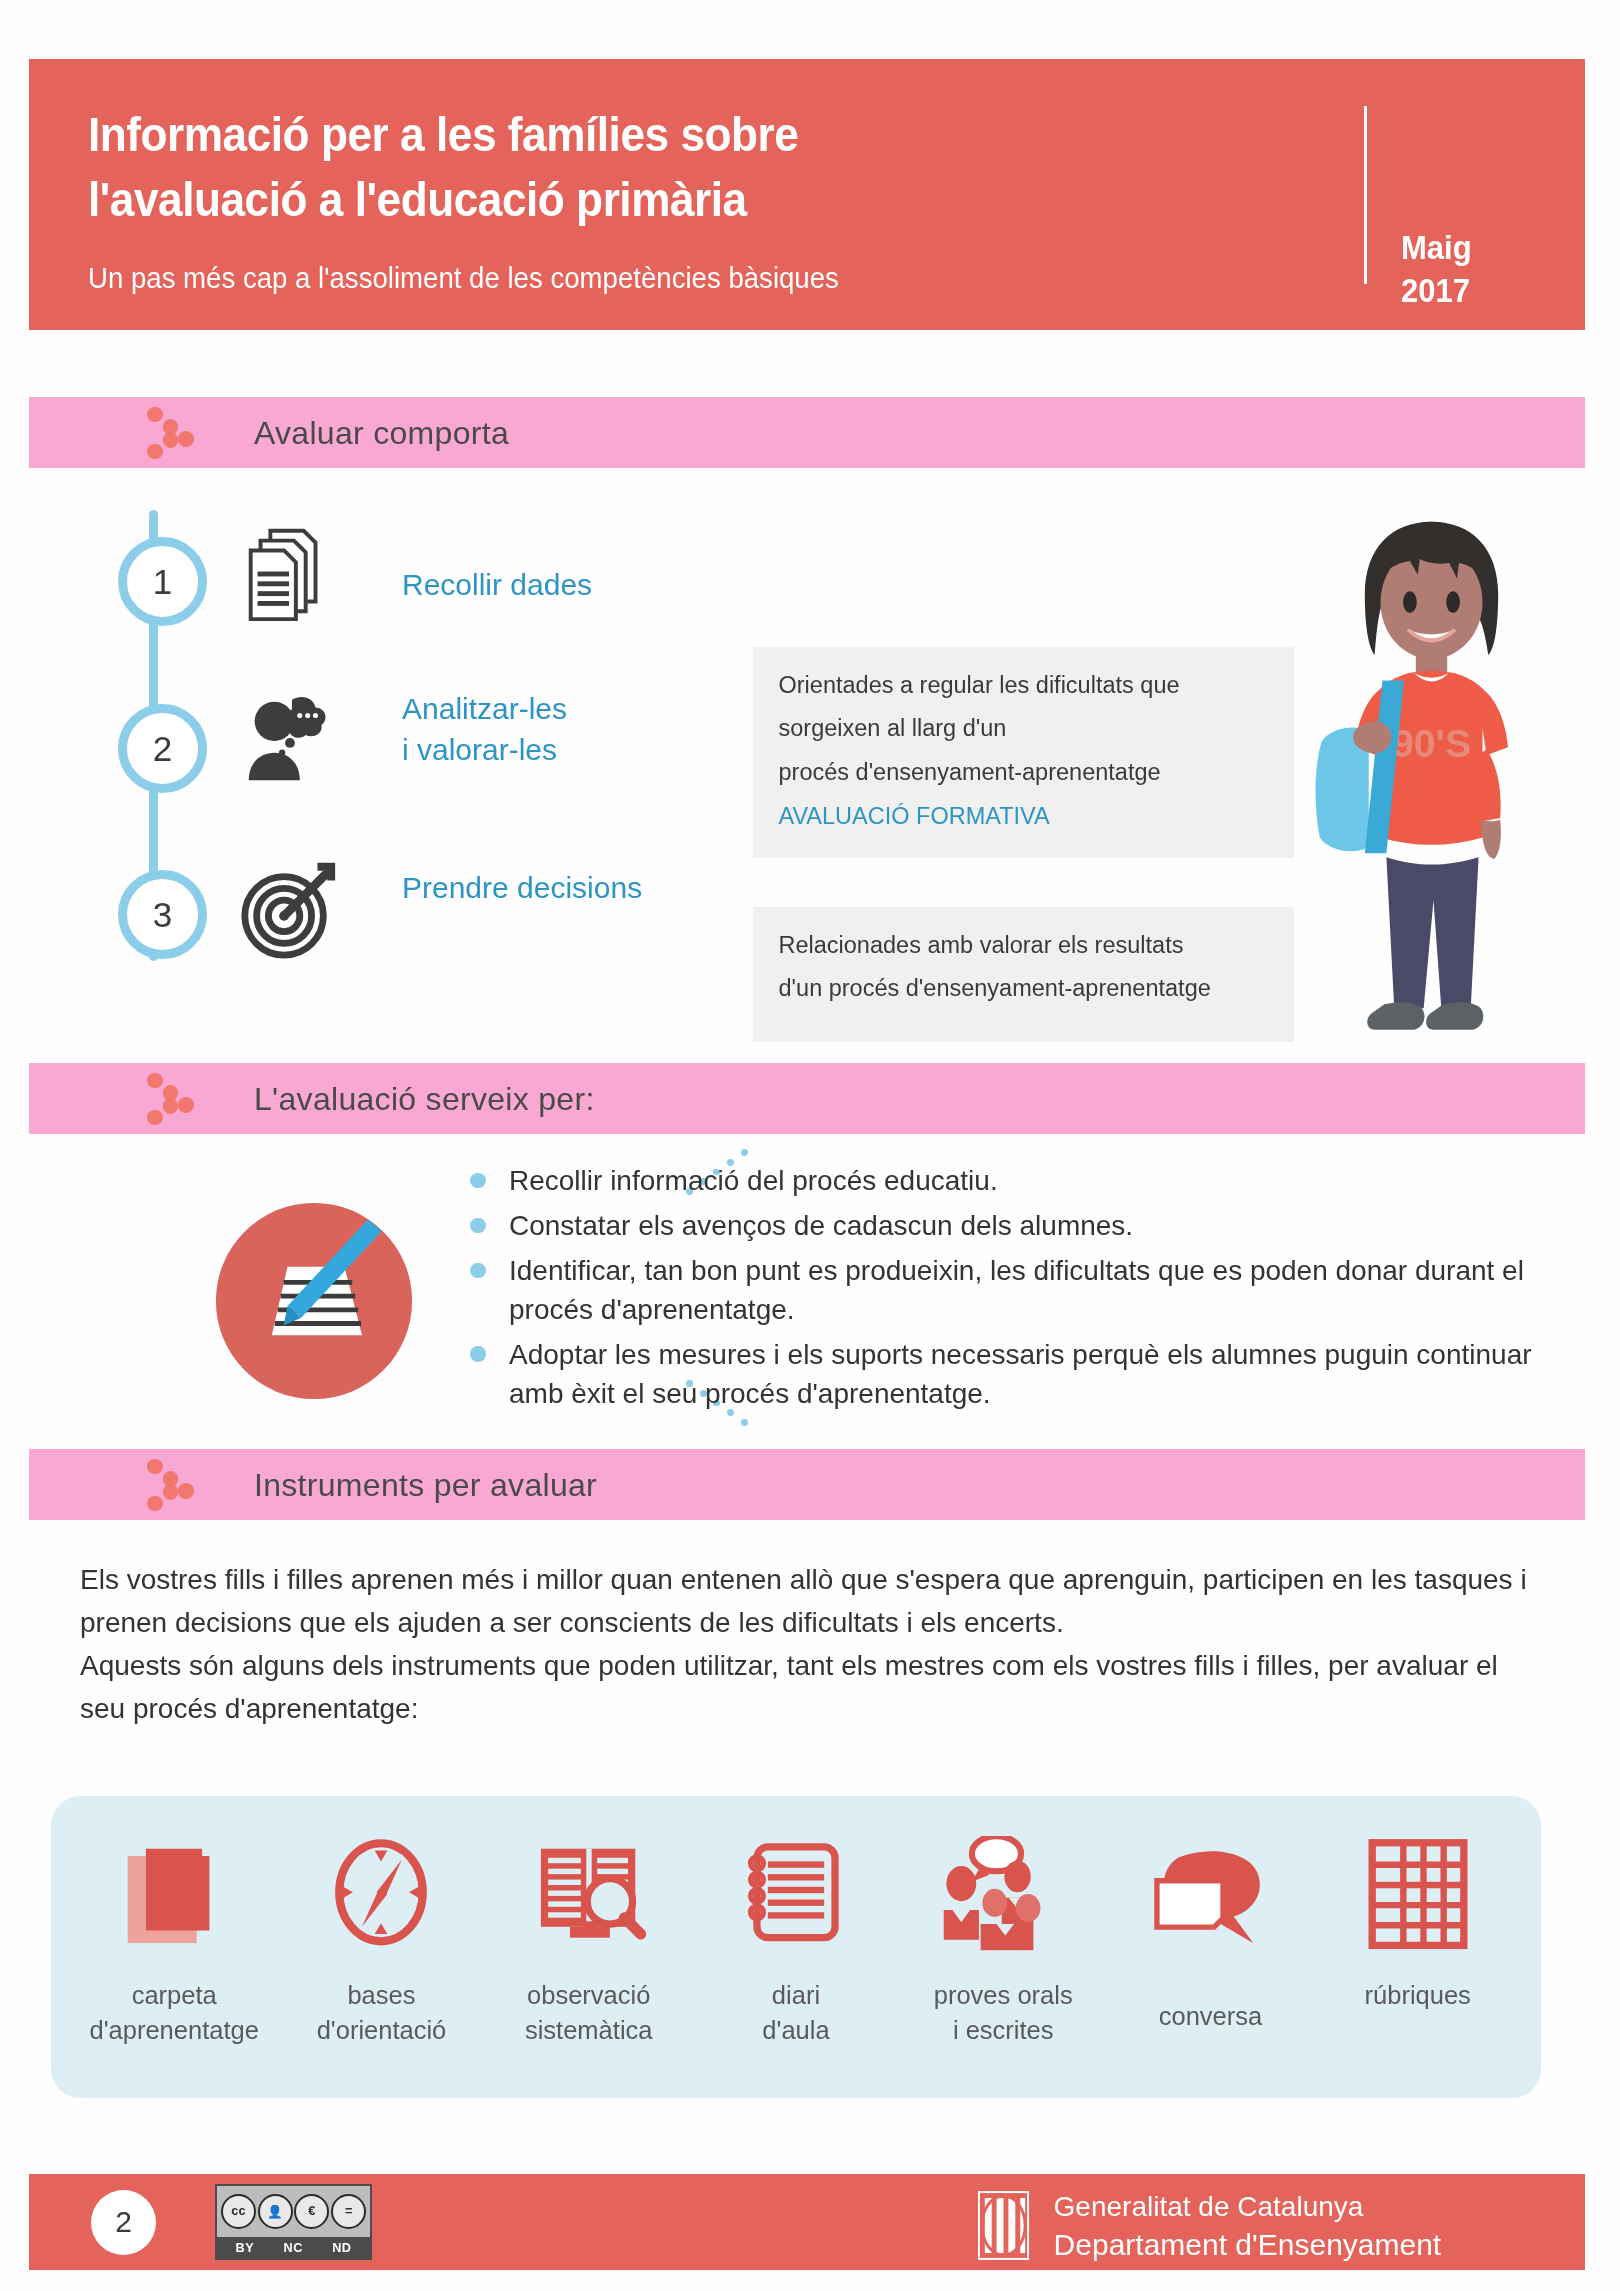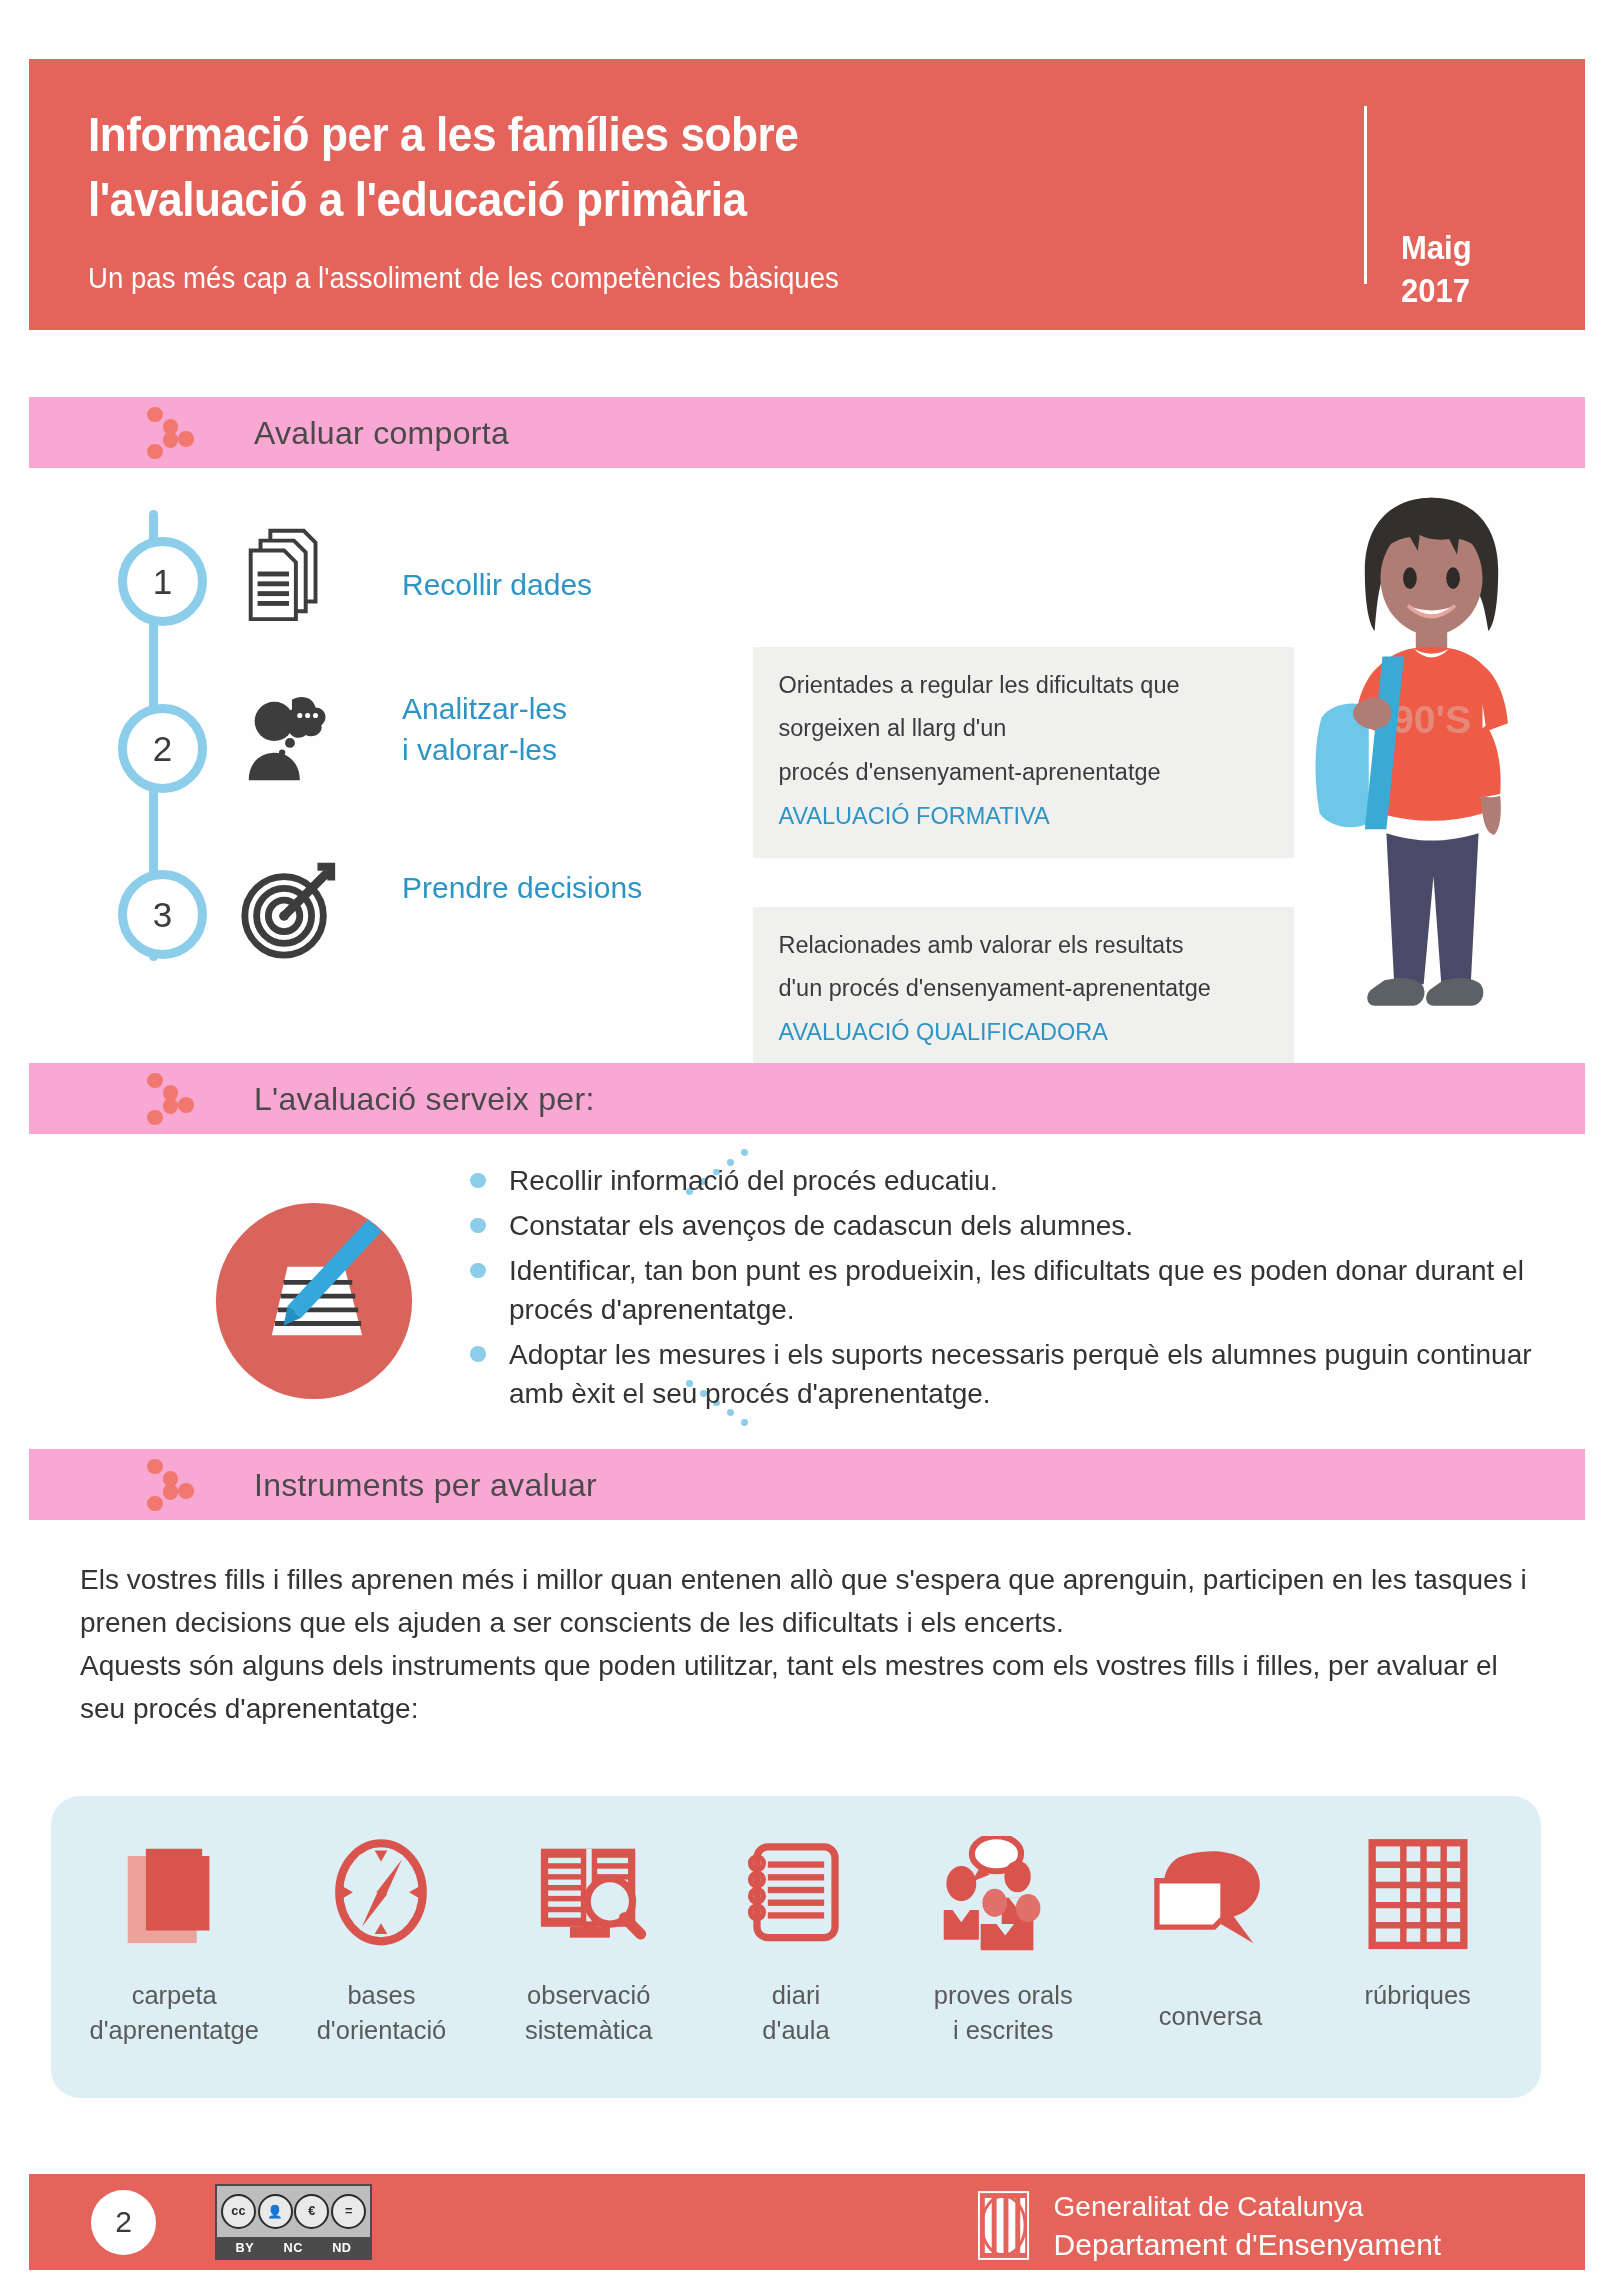--- a/index.html
+++ b/index.html
@@ -90,21 +90,21 @@
   .co2{left:753px;top:907px;width:490px;}
   .callout p{
     margin:0 0 10.8px 0;font-size:23.5px;line-height:33px;color:#3a3a3a;
   }
   .callout .accent{color:#2d94c4;margin-bottom:0;}
 
   .dotted-line{position:absolute;}
   .dl-dot{position:absolute;width:6.9px;height:6.9px;border-radius:50%;background:#8ccdea;}
 
   
-  .girl{position:absolute;left:1304px;top:484px;width:255px;height:559px;}
+  .girl{position:absolute;left:1304px;top:508px;width:255px;height:559px;}
 
   
   .bullets{position:absolute;left:470px;top:1161px;width:1078px;}
   .bullet-row{position:relative;margin-bottom:5.9px;padding-left:39px;}
   .bullet-row .bdot{
     position:absolute;left:0px;top:11.8px;width:15.7px;height:15.7px;border-radius:50%;
     background:#8ccdea;
   }
   .bullet-row .btext{font-size:28px;line-height:39px;color:#333333;}
 
@@ -269,21 +269,20 @@
   <div class="callout co1">
     <p>Orientades a regular les dificultats que</p>
     <p>sorgeixen al llarg d'un</p>
     <p>procés d'ensenyament-aprenentatge</p>
     <p class="accent">AVALUACIÓ FORMATIVA</p>
   </div>
 
   <div class="callout co2">
     <p>Relacionades amb valorar els resultats</p>
     <p>d'un procés d'ensenyament-aprenentatge</p>
-    <p class="accent">AVALUACIÓ QUALIFICADORA</p>
   </div>
 
   <div class="girl">
     <svg viewBox="0 0 260 570" width="255" height="559">
 
       <path d="M62 88 c0-48 28-74 68-74 s68 26 68 74 c0 34-4 56-10 62 c-4-26-8-40-16-46 c-14 10-40 14-56 10 c-16-4-28-12-34-22 c-6 12-8 32-10 58 c-6-8-10-28-10-62 z" fill="#332f2d"></path>
 
       <ellipse cx="130" cy="96" rx="52" ry="58" fill="#b07d74"></ellipse>
 
       <path d="M72 78 c6-42 30-64 58-64 s52 22 58 64 c-8-12-18-20-30-22 l-2 16 l-8-16 c-12 2-22 0-30-4 l-2 16 l-8-14 c-14 2-28 10-36 24 z" fill="#332f2d"></path>

